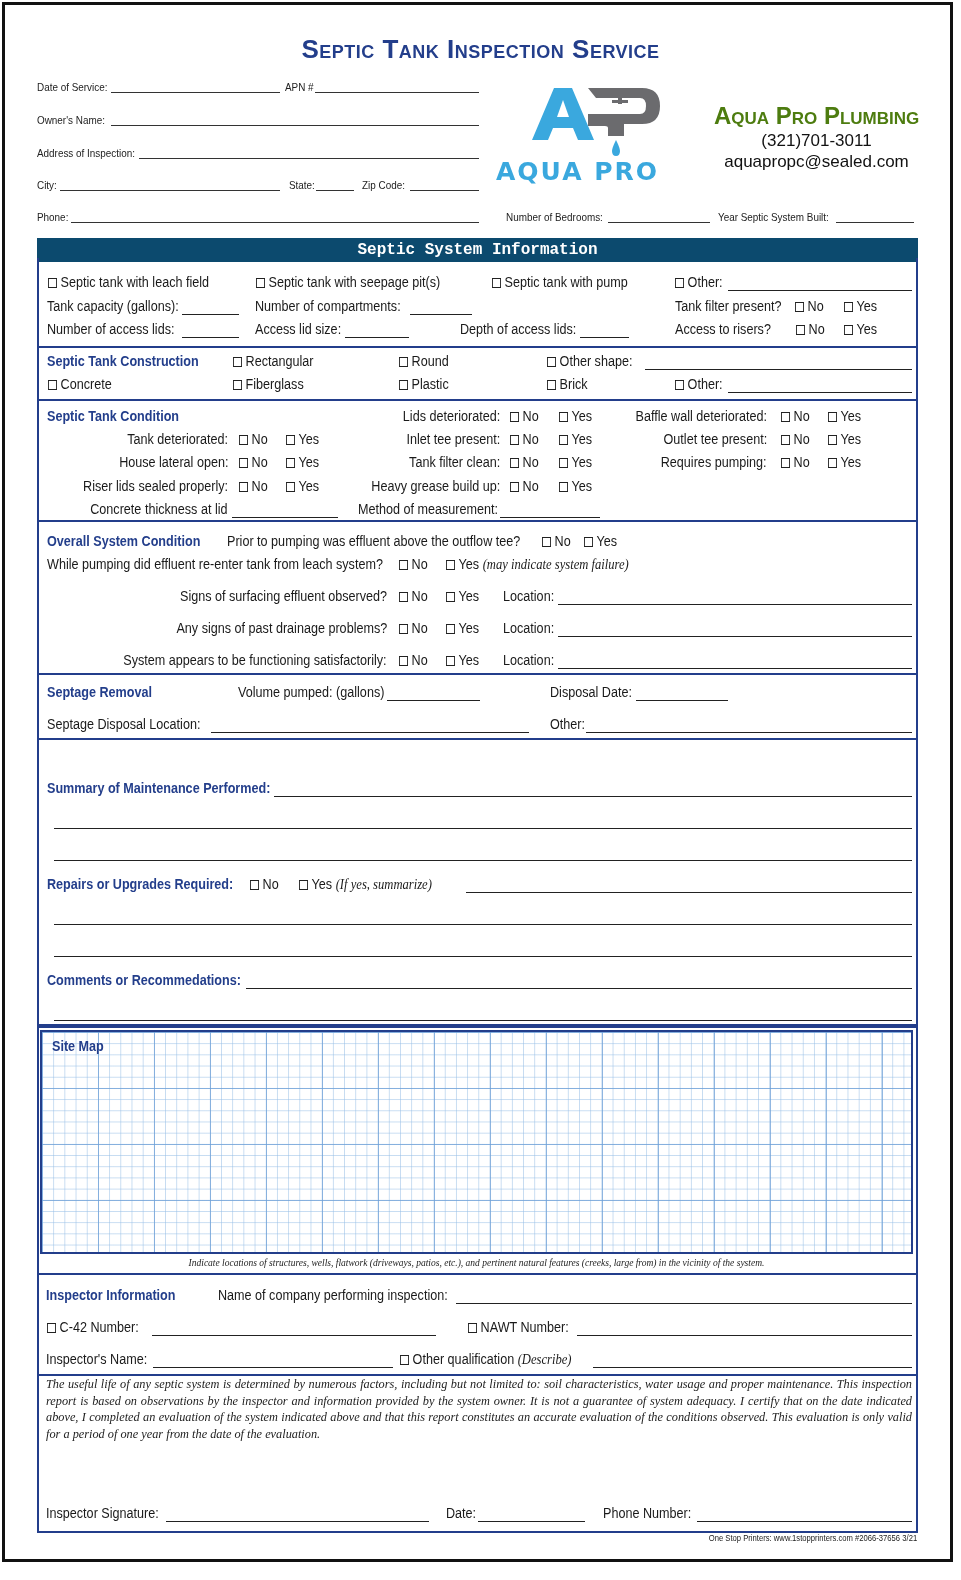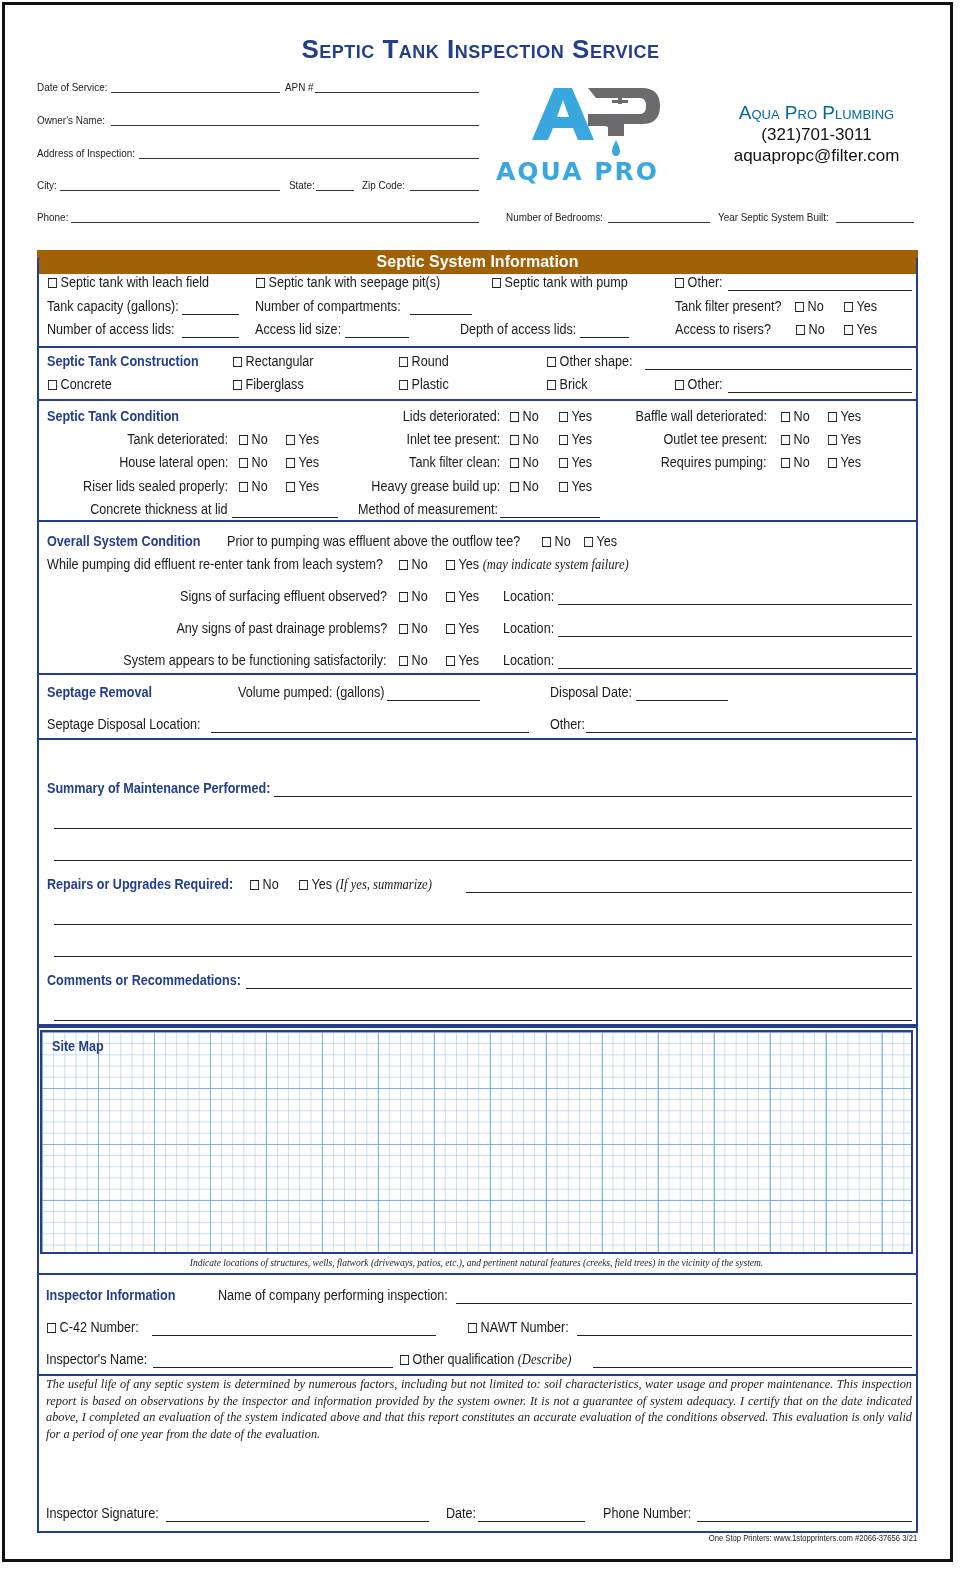--- a/index.html
+++ b/index.html
@@ -3,24 +3,24 @@
 <meta charset="utf-8">
 <style>
   html, body { margin:0; padding:0; background:#fff; }
   body { width:961px; height:1580px; position:relative; overflow:hidden; font-family:"Liberation Sans", sans-serif; color:#1a1a1a; }
   .page-frame { position:absolute; left:2px; top:2px; width:951px; height:1560px; border:3px solid #111; box-sizing:border-box; background:#fff; }
   .abs { position:absolute; white-space:nowrap; }
   .title { left:0; width:961px; top:34px; text-align:center; font-weight:bold; color:#233e8b; font-size:26px; font-variant:small-caps; letter-spacing:0.5px; }
   .hdr-lbl { font-size:11px; color:#222; font-family:"Liberation Sans", sans-serif; transform:scaleX(0.9); transform-origin:left; }
   .uline { position:absolute; border-bottom:1px solid #333; height:0; }
   .company { left:714px; width:205px; text-align:center; }
-  .company .name { font-weight:normal; font-size:19px; font-variant:small-caps; color:#0369a1; }
+  .company .name { font-weight:bold; font-size:24px; font-variant:small-caps; color:#4d7c0f; }
   .company .ph, .company .em { font-size:17px; color:#111; line-height:21px; }
   .box { position:absolute; left:37px; width:881px; border:2px solid #233e8b; border-top:none; box-sizing:border-box; }
-  .sec-bar { position:absolute; left:37px; top:250px; width:881px; height:24px; background:#a16207; color:#fff; font-weight:bold; font-size:16px; text-align:center; line-height:24px; }
+  .sec-bar { position:absolute; left:37px; top:238px; width:881px; height:24px; background:#0c4a6e; color:#fff; font-weight:bold; font-size:16px; text-align:center; line-height:24px;font-family:Liberation Mono, monospace; }
   .hline { position:absolute; left:37px; width:881px; height:0; border-top:2px solid #233e8b; }
   .t { position:absolute; white-space:nowrap; font-size:14px; color:#1a1a1a; transform:scaleX(0.9); transform-origin:left center; }
   .tr { transform-origin:right center; text-align:right; }
   .head { color:#233e8b; font-weight:bold; }
   .it { font-family:"Liberation Serif", serif; font-style:italic; }
   .cb { display:inline-block; width:10px; height:10px; border:1px solid #222; margin-right:4px; vertical-align:-1px; box-sizing:border-box; }
   .lline { position:absolute; border-bottom:1px solid #222; height:0; }
   .grid { position:absolute; left:40px; top:1030px; width:873px; height:224px; border:2px solid #233e8b; box-sizing:border-box;
     background-color:#fff;
     background-image:
@@ -76,21 +76,21 @@
     <rect x="120" y="16" width="16" height="3" fill="#6b6b6e"></rect>
     <rect x="126" y="12" width="4" height="8" fill="#6b6b6e"></rect>
     <path d="M124,56 Q120,64 120,67 Q120,72 124,72 Q128,72 128,67 Q128,64 124,56 Z" fill="#3aa8de"></path>
     <text x="4" y="96" font-family="DejaVu Sans, sans-serif" font-weight="bold" font-size="25" fill="#3aa8de" letter-spacing="2">AQUA PRO</text>
   </svg>
 </div>
 
 <div class="abs company" style="top:102px;">
   <div class="name">Aqua Pro Plumbing</div>
   <div class="ph">(321)701-3011</div>
-  <div class="em">aquapropc@filter.com</div>
+  <div class="em">aquapropc@sealed.com</div>
 </div>
 
 <div class="sec-bar">Septic System Information</div>
 
 <div class="box" style="top:258px;height:768px;"></div>
 <div class="hline" style="top:346px;"></div>
 <div class="hline" style="top:399px;"></div>
 <div class="hline" style="top:520px;"></div>
 <div class="hline" style="top:673px;"></div>
 <div class="hline" style="top:738px;"></div>
@@ -231,21 +231,21 @@
 <div class="lline" style="left:54px;top:956px;width:858px;"></div>
 
 <div class="t head" style="left:47px;top:972px;">Comments or Recommedations:</div>
 <div class="lline" style="left:246px;top:988px;width:666px;"></div>
 <div class="lline" style="left:54px;top:1020px;width:858px;"></div>
 
 <div class="box" style="top:1026px;height:249px;"></div>
 <div class="hline" style="top:1026px;"></div>
 <div class="grid"></div>
 <div class="t head" style="left:52px;top:1038px;">Site Map</div>
-<div class="caption">Indicate locations of structures, wells, flatwork (driveways, patios, etc.), and pertinent natural features (creeks, field trees) in the vicinity of the system.</div>
+<div class="caption">Indicate locations of structures, wells, flatwork (driveways, patios, etc.), and pertinent natural features (creeks, large from) in the vicinity of the system.</div>
 
 <div class="box" style="top:1273px;height:260px;"></div>
 <div class="hline" style="top:1273px;"></div>
 <div class="hline" style="top:1374px;"></div>
 
 <div class="t head" style="left:46px;top:1287px;">Inspector Information</div>
 <div class="t" style="left:218px;top:1287px;">Name of company performing inspection:</div>
 <div class="lline" style="left:456px;top:1303px;width:456px;"></div>
 
 <div class="t" style="left:47px;top:1319px;"><span class="cb"></span><span>C-42  Number:</span></div>

